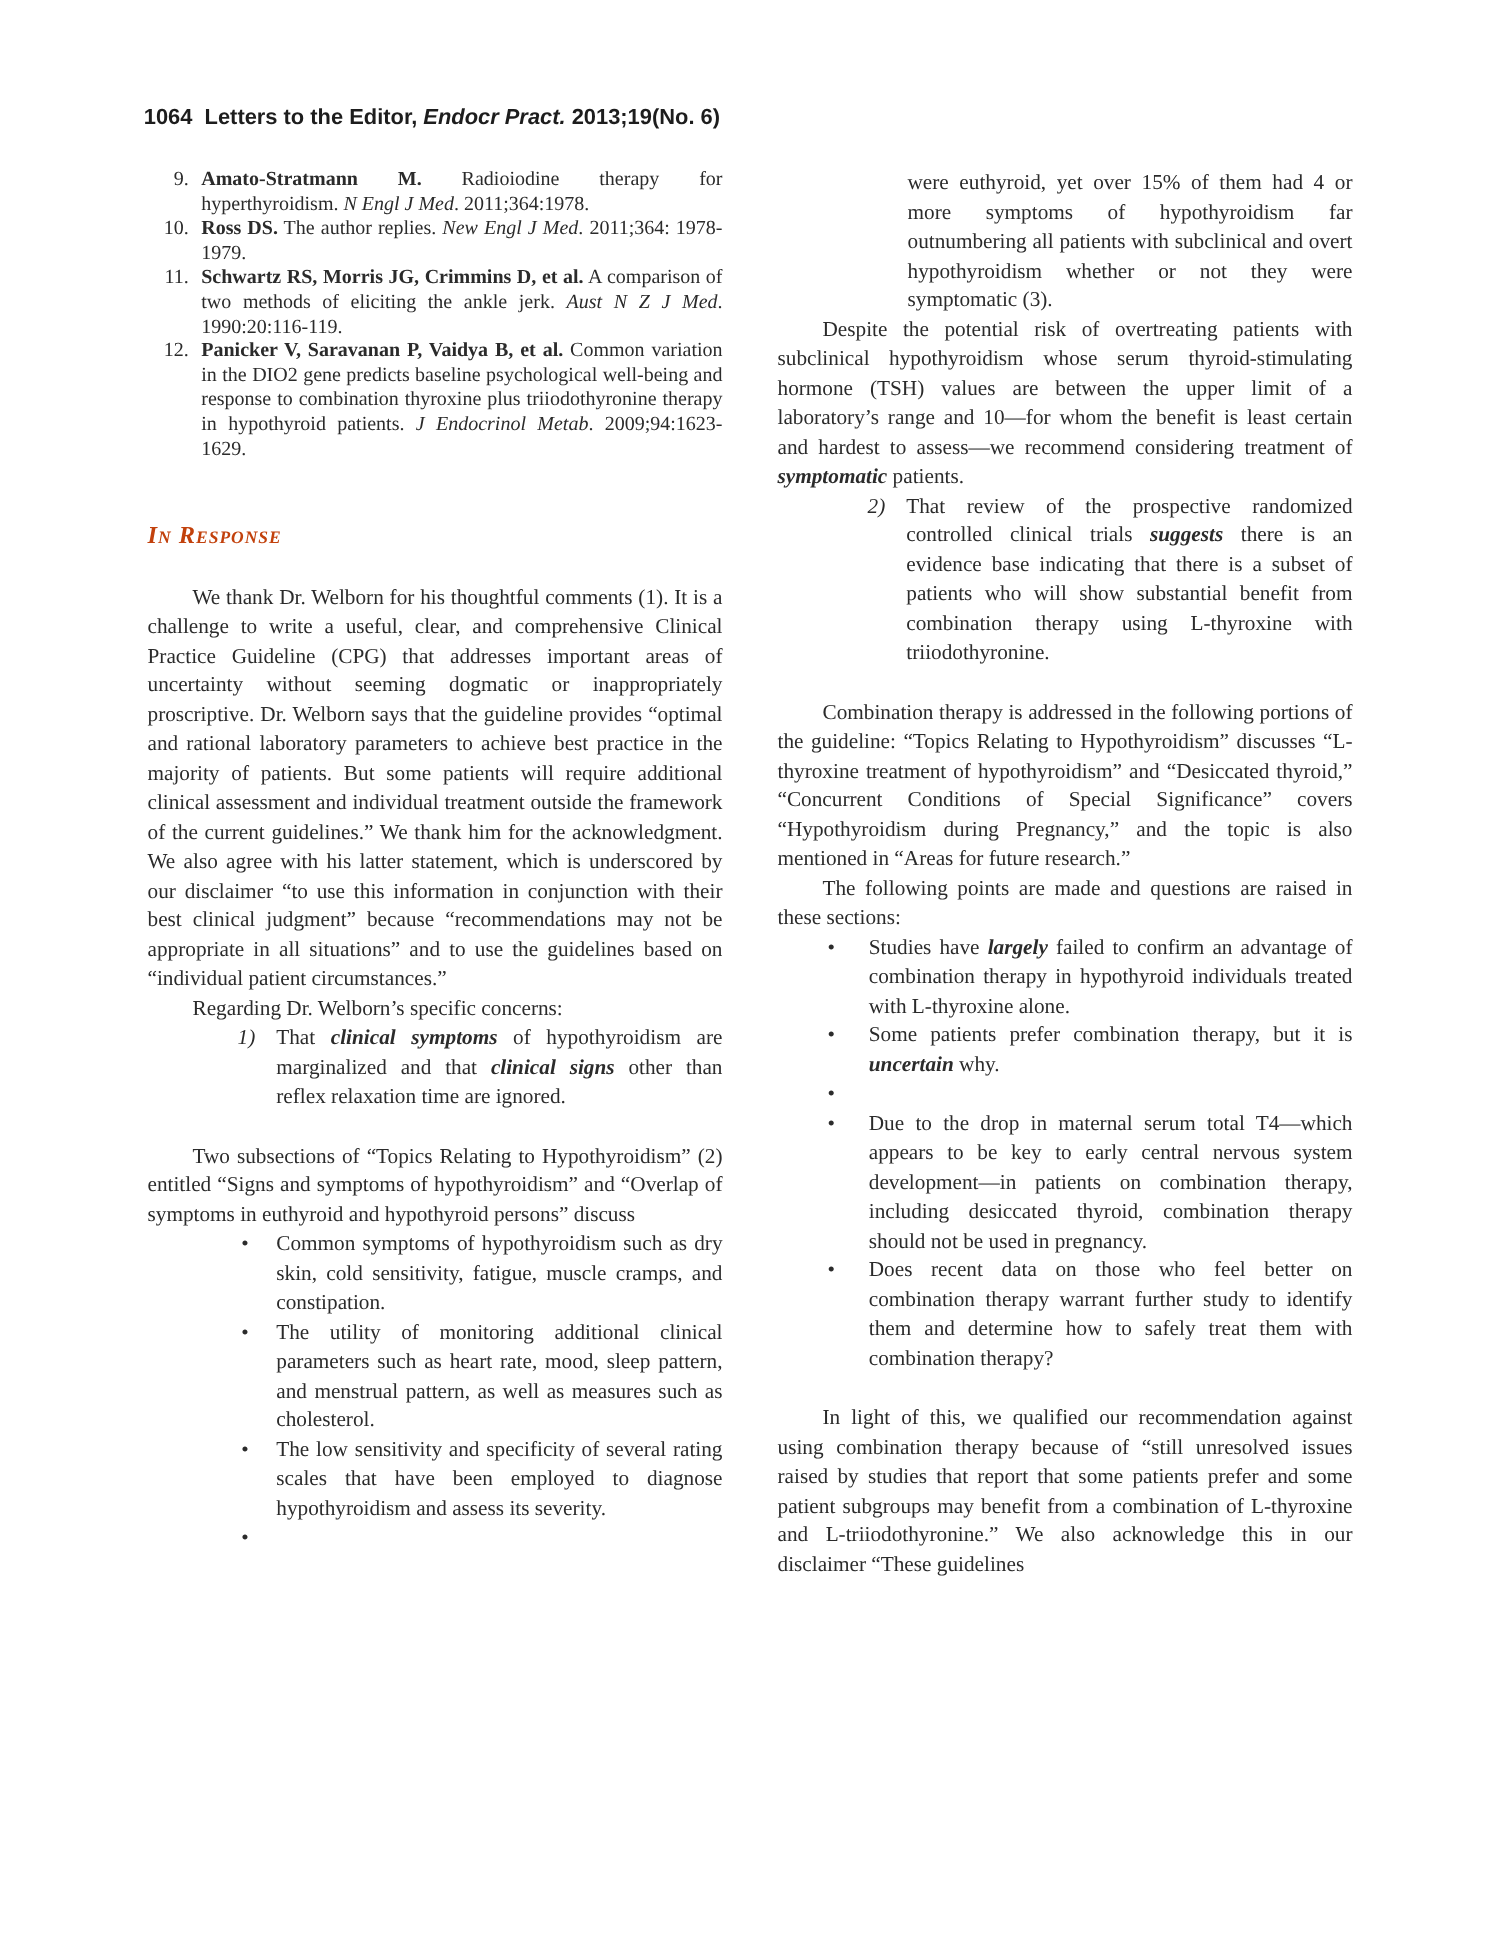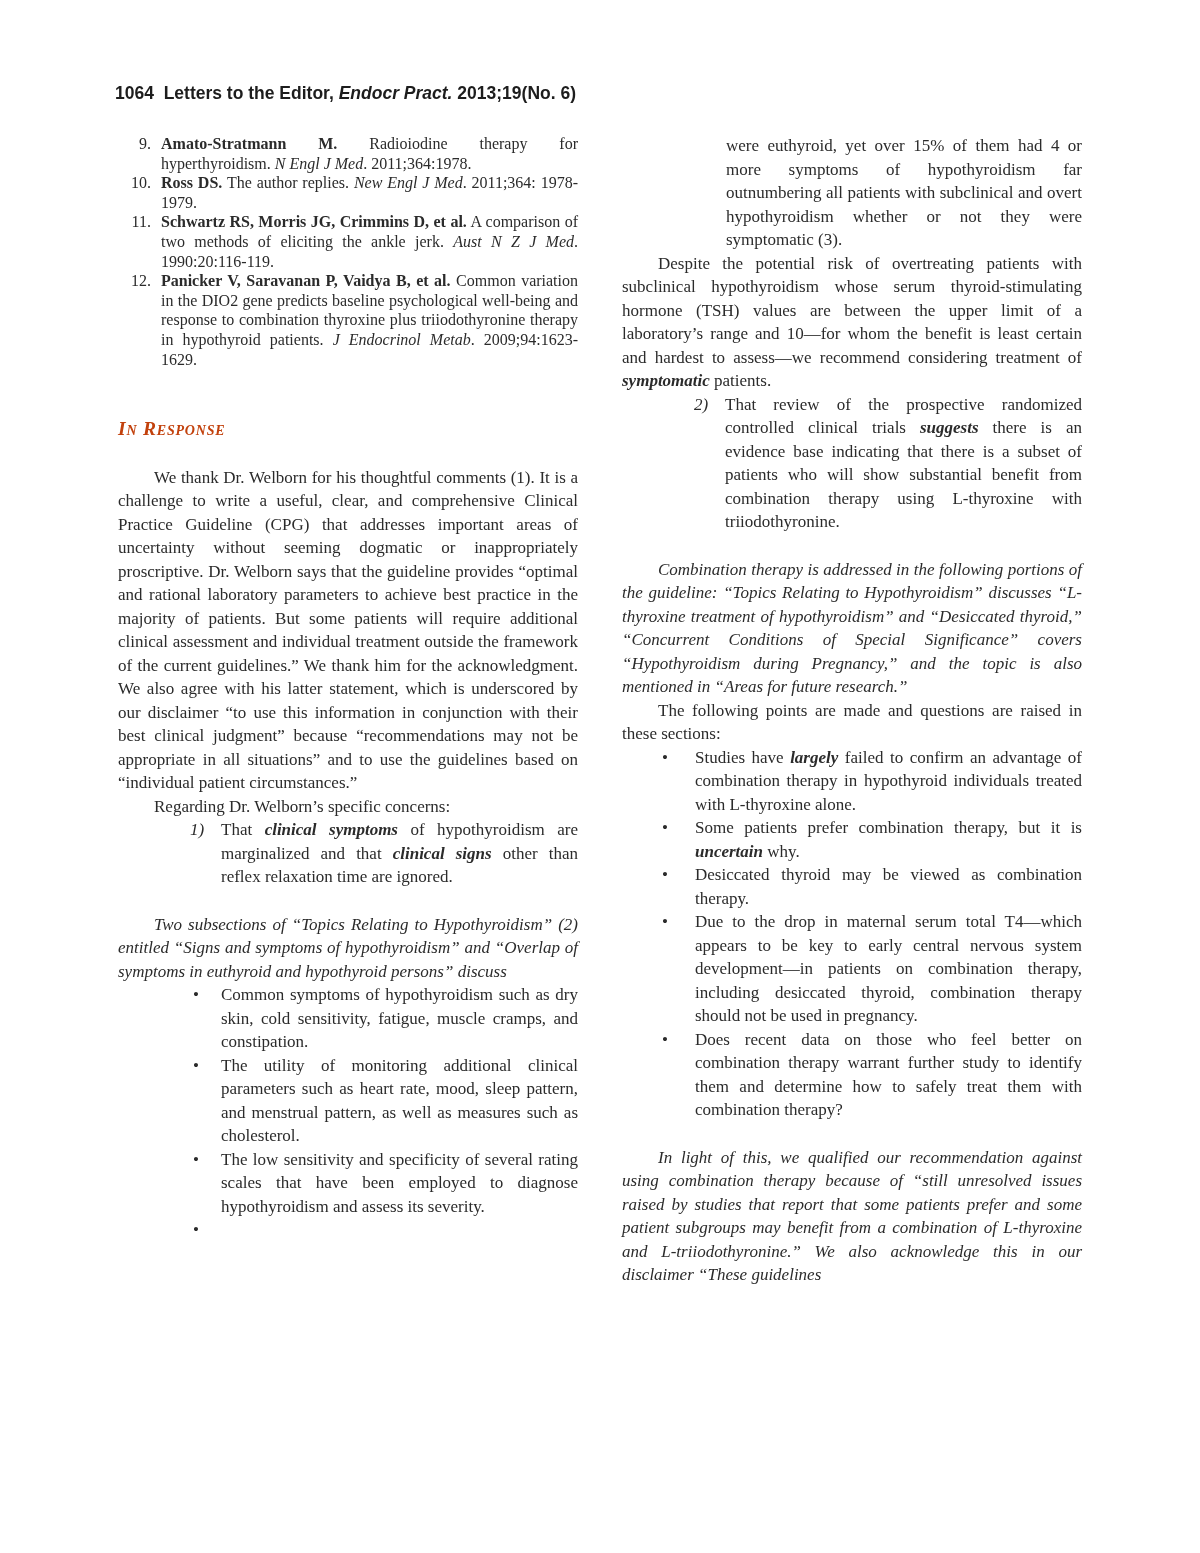--- a/index.html
+++ b/index.html
@@ -57,21 +57,21 @@
   .num-item { display: flex; }
   .num-item .mark { flex: none; margin-left: 72px; width: 31px; font-style: italic; }
   .num-item .txt  { flex: 1; text-align: justify; }
 
   .bullet-item { display: flex; }
   .bullet-item .mark { flex: none; }
   .bullet-item.level-2 .mark { margin-left: 75px; width: 28px; }
   .bullet-item.level-1 .mark { margin-left: 40px; width: 33px; }
   .bullet-item .txt { flex: 1; text-align: justify; }
 
-  .gap-top { margin-top: 24px; font-style: italic; }
+  .gap-top { margin-top: 24px; }
 </style>
 </head>
 <body>
 
 <div class="page">
   <div class="running-head"><span class="s-b">1064  Letters to the Editor, </span><span class="s-bi">Endocr Pract.</span><span class="s-b"> 2013;19(No. 6)</span></div>
   <div class="columns">
     <div class="col">
         <div class="ref-item">
           <span class="mark">9.</span>
@@ -125,21 +125,20 @@
         <div class="bullet-item level-1">
           <span class="mark">•</span>
           <span class="txt"><span>Studies have </span><span class="s-bi">largely</span><span> failed to confirm an advantage of combination therapy in hypothyroid individuals treated with L-thyroxine alone.</span></span>
         </div>
         <div class="bullet-item level-1">
           <span class="mark">•</span>
           <span class="txt"><span>Some patients prefer combination therapy, but it is </span><span class="s-bi">uncertain</span><span> why.</span></span>
         </div>
         <div class="bullet-item level-1">
           <span class="mark">•</span>
-          <span class="txt"><span>Desiccated thyroid may be viewed as combination therapy.</span></span>
         </div>
         <div class="bullet-item level-1">
           <span class="mark">•</span>
           <span class="txt"><span>Due to the drop in maternal serum total T4—which appears to be key to early central nervous system development—in patients on combination therapy, including desiccated thyroid, combination therapy should not be used in pregnancy.</span></span>
         </div>
         <div class="bullet-item level-1">
           <span class="mark">•</span>
           <span class="txt"><span>Does recent data on those who feel better on combination therapy warrant further study to identify them and determine how to safely treat them with combination therapy?</span></span>
         </div>
         <p class="para indent gap-top"><span>In light of this, we qualified our recommendation against using combination therapy because of “still unresolved issues raised by studies that report that some patients prefer and some patient subgroups may benefit from a combination of L-thyroxine and L-triiodothyronine.” We also acknowledge this in our disclaimer “These guidelines</span></p>

